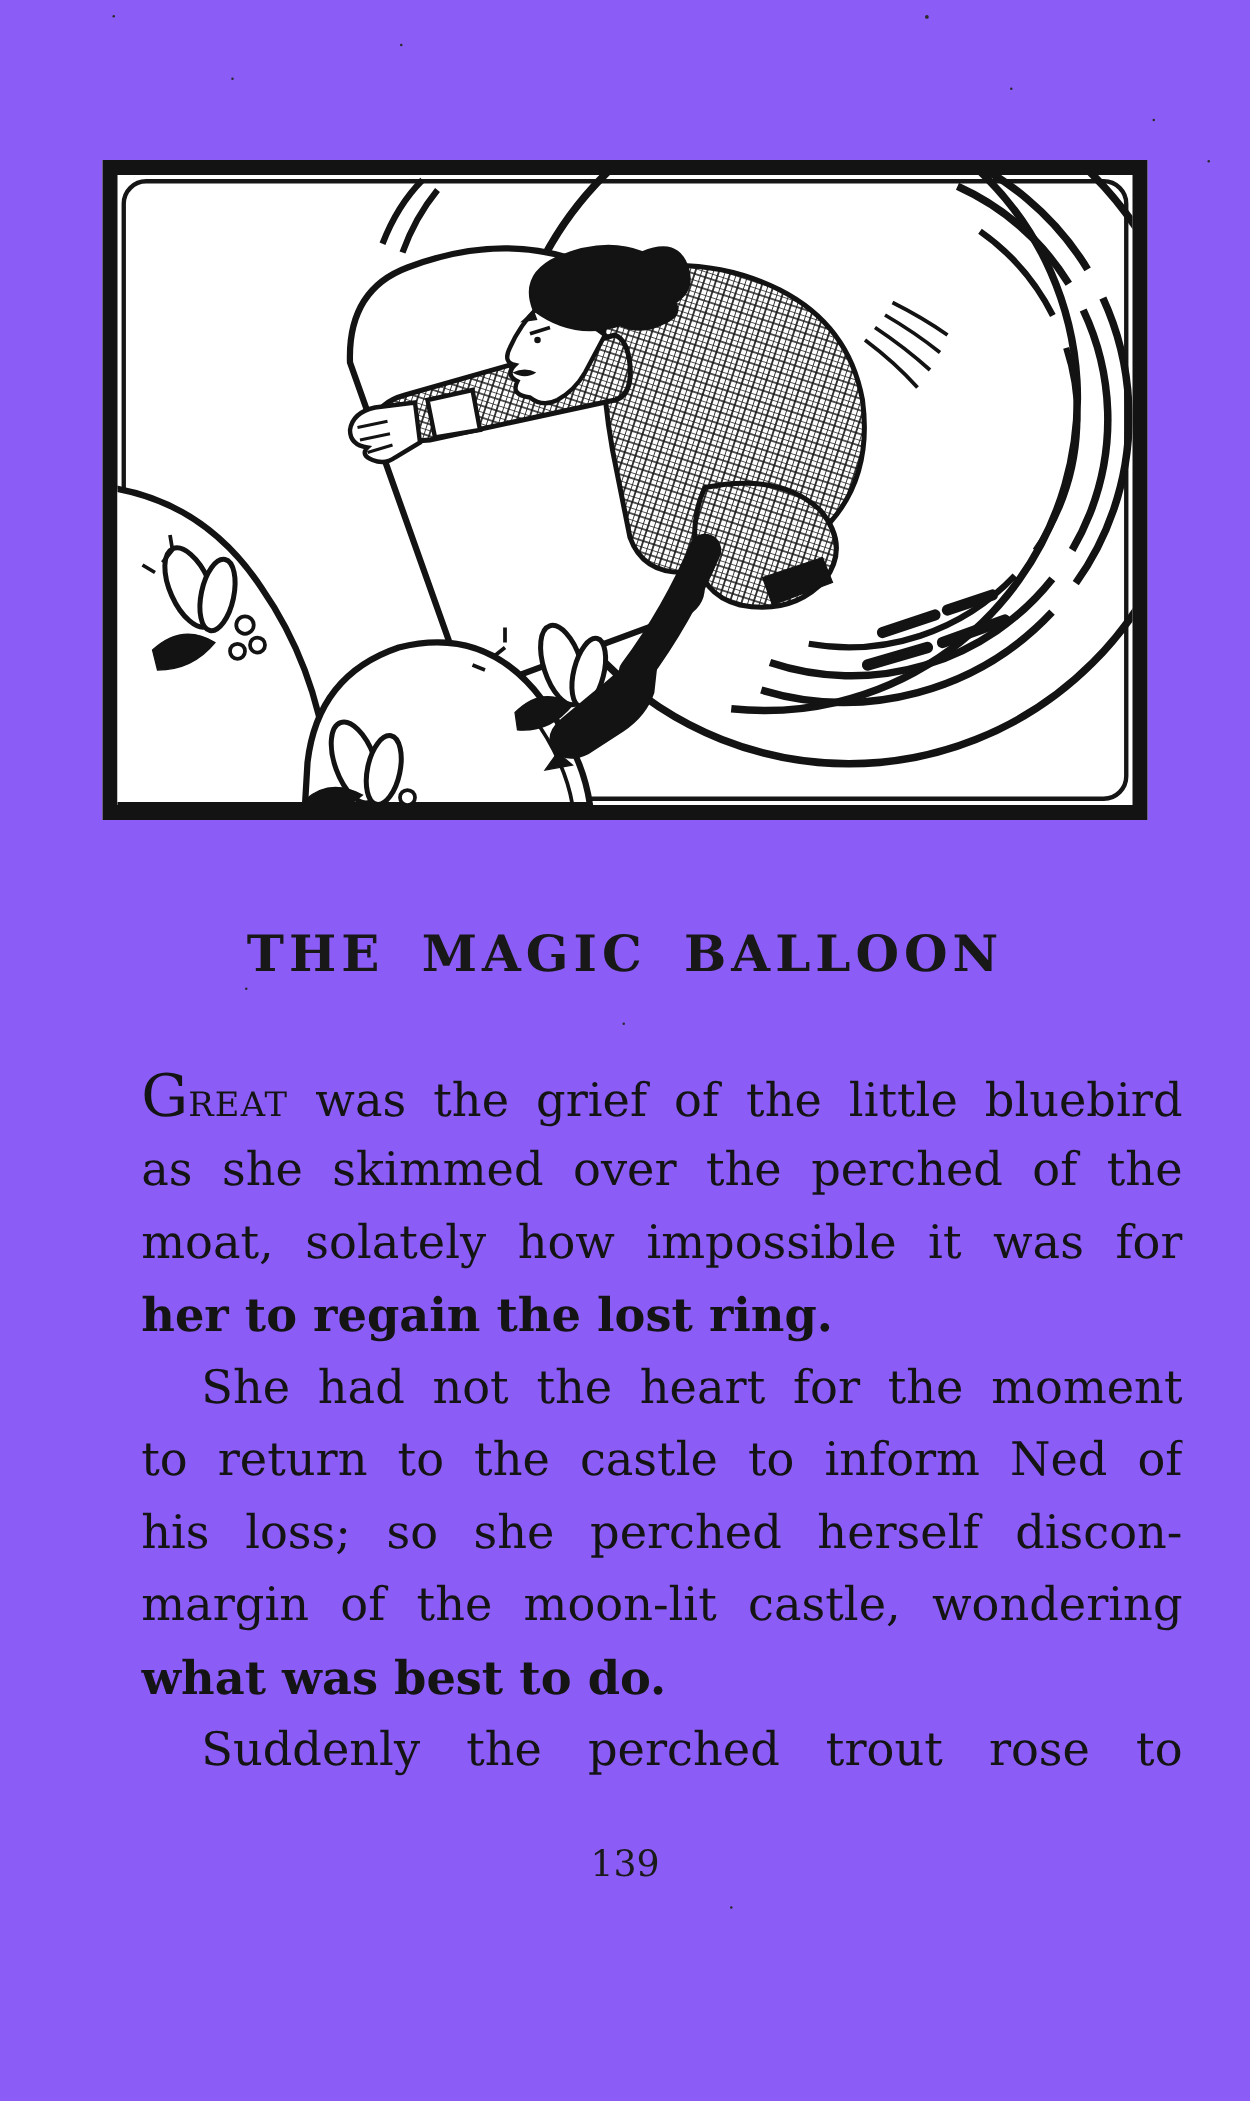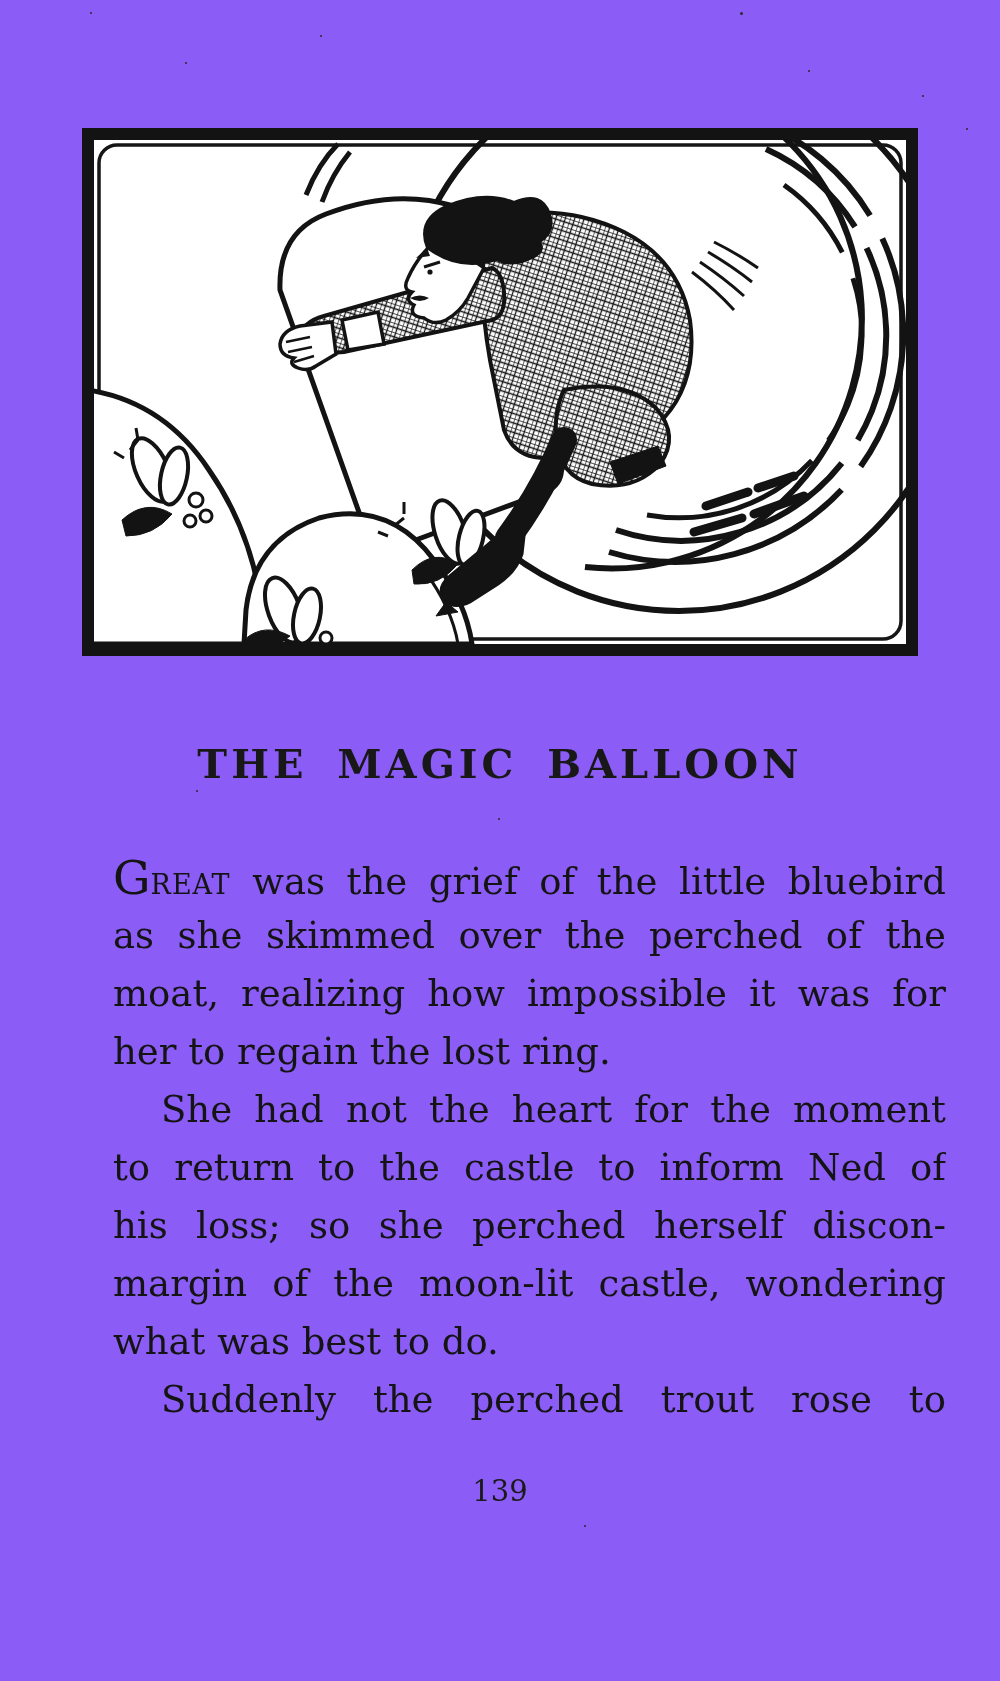--- a/index.html
+++ b/index.html
@@ -25,21 +25,21 @@
 
   
   .text-block{
     position:absolute;left:84px;top:849px;width:833px;
     font-size:37px;line-height:58px;color:#141414;margin-left:29px;
   }
   .line{
     text-align:justify;text-align-last:justify;
     height:58px;overflow:hidden;
   }
-  .line.flush{text-align-last:left;}
+  .line.flush{text-align-last:left;font-weight:bold;}
   .line.indent{text-indent:48px;}
   .lead-g{font-size:47px;}
   .lead-caps{font-size:27px;text-transform:uppercase;letter-spacing:1px;}
 
   
   .page-number{
     position:absolute;top:1476px;left:0;width:1000px;
     text-align:center;font-size:29px;line-height:30px;color:#1a1a1a;
   }
 
@@ -150,21 +150,21 @@
         <path d="M 333 108 L 322 118 L 336 116 Z" fill="#131313" stroke="none"></path>
       </g>
     </svg>
   </div>
 
   <h1 class="chapter-title">THE MAGIC BALLOON</h1>
 
   <div class="text-block">
     <div class="line"><span class="lead-g">G</span><span class="lead-caps">reat</span><span> was the grief of the little bluebird</span></div>
     <div class="line">as she skimmed over the perched of the</div>
-    <div class="line">moat, realizing how impossible it was for</div>
+    <div class="line">moat, solately how impossible it was for</div>
     <div class="line flush">her to regain the lost ring.</div>
     <div class="line indent">She had not the heart for the moment</div>
     <div class="line">to return to the castle to inform Ned of</div>
     <div class="line">his loss; so she perched herself discon-</div>
     <div class="line">margin of the moon-lit castle, wondering</div>
     <div class="line flush">what was best to do.</div>
     <div class="line indent">Suddenly the perched trout rose to</div>
   </div>
 
   <div class="page-number">139</div>

